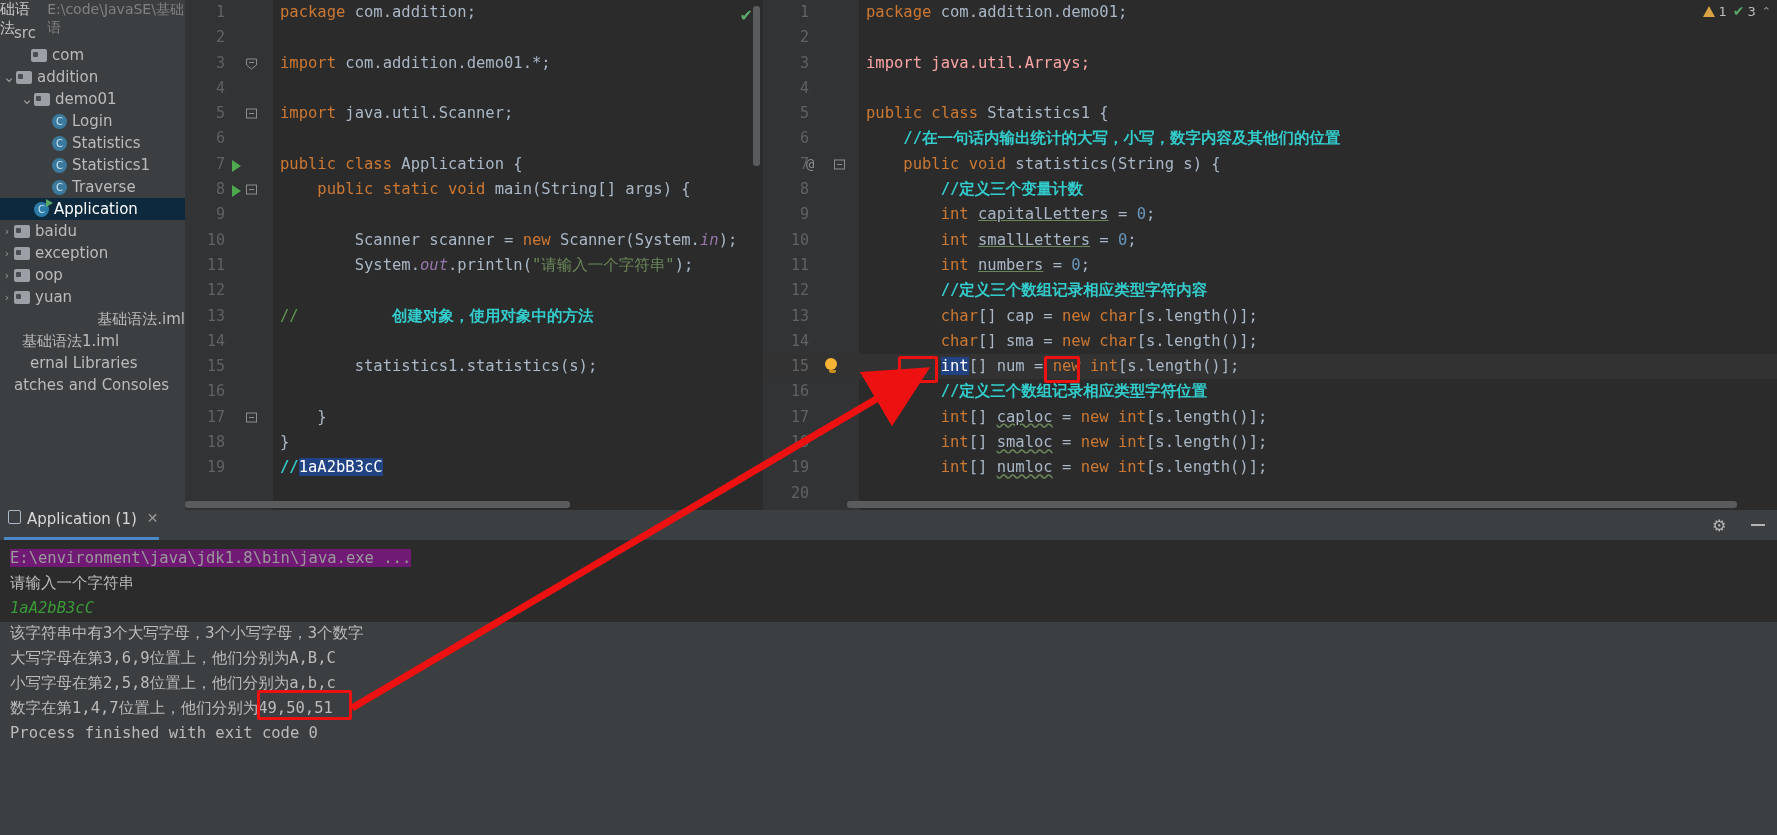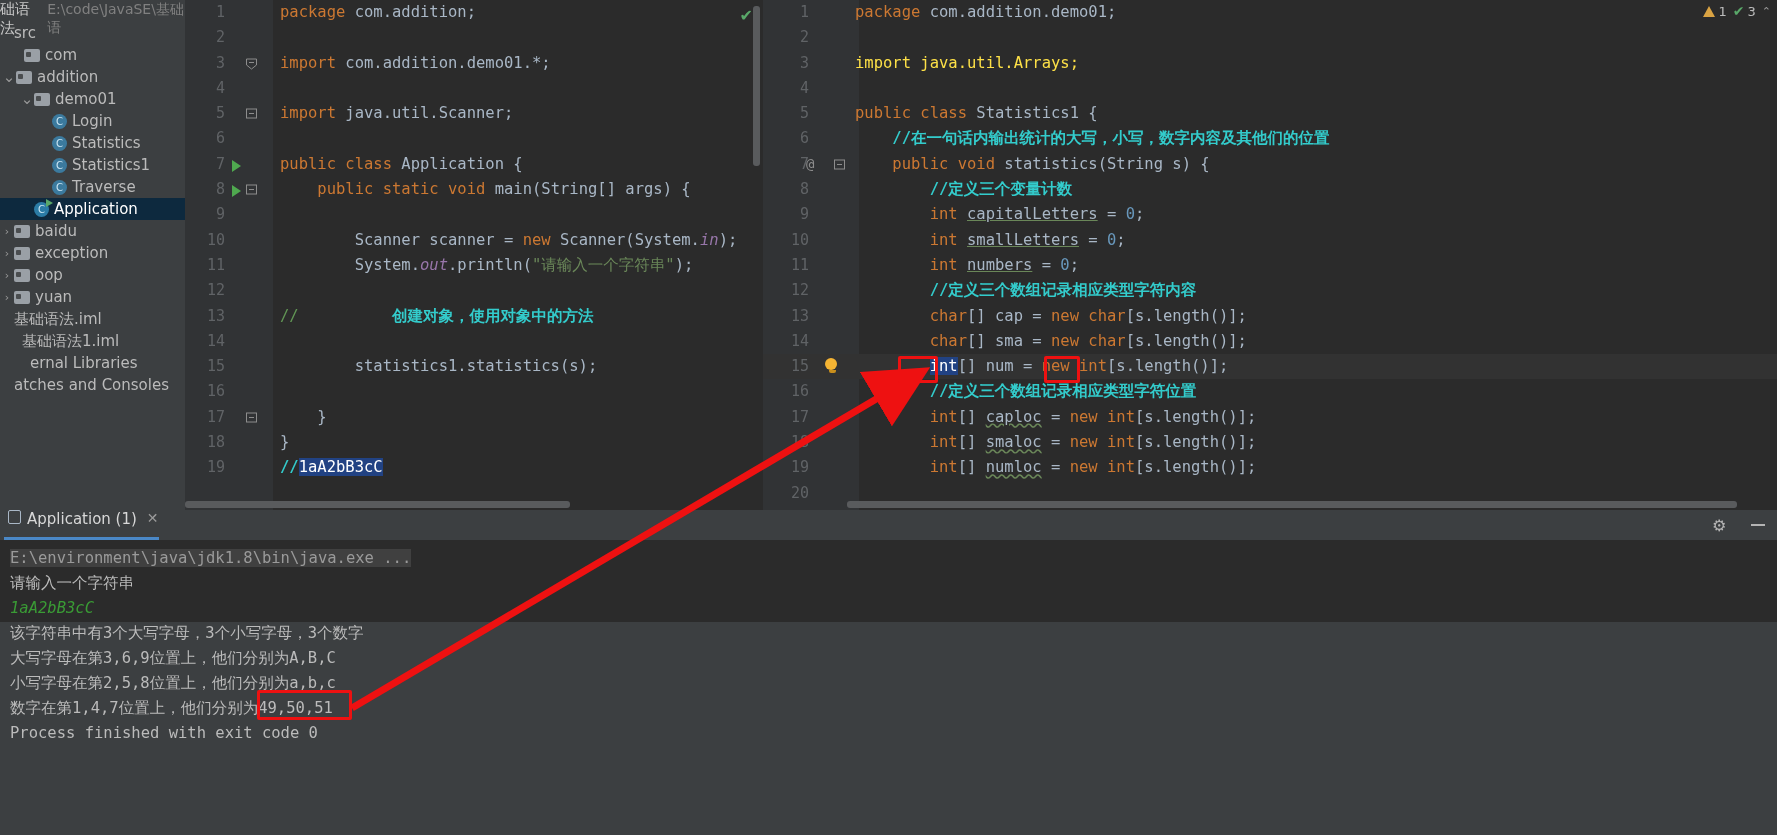--- a/index.html
+++ b/index.html
@@ -101,21 +101,21 @@
   }
   .lnum {
     position: absolute; left: 0; width: 40px; text-align: right;
     color: #606366; font-size: 15px;
     font-family: "DejaVu Sans Mono", monospace;
   }
   .pane.right .lnum { left: 6px; }
   .code {
     position: absolute; left: 95px; white-space: pre;
   }
-  .pane.right .code { left: 92px; }
+  .pane.right .code { left: 103px; }
 
   .fold {
     position: absolute; left: 60px; top: 6px;
     width: 13px; height: 13px;
     color: #8d8d8d;
   }
   .fold svg { display: block; }
   .runmark {
     position: absolute; left: 47px; top: 8px;
     width: 0; height: 0;
@@ -136,21 +136,21 @@
   }
   .bulb .base {
     width: 7px; height: 3px; background: #c98f1c; margin: 0 auto; border-radius: 0 0 2px 2px;
   }
 
   
   .kw   { color: #cc7832; }
   .str  { color: #6a8759; }
   .cmt  { color: #629755; }
   .cmtb { color: #33cccc; font-weight: bold; }
-  .cmtg { color: #fde047; text-align: center; }
+  .cmtg { color: #fca5a5; text-align: center; }
   .num  { color: #6897bb; }
   .id   { color: #a9b7c6; }
   .fld  { color: #9876aa; font-style: italic; }
   .ul   { text-decoration: underline; text-decoration-color: #6a8759; }
   .wavy { text-decoration: underline; text-decoration-style: wavy; text-decoration-color: #6a8759; }
   .sel  { background: #214283; color: #ffffff; }
 
   .checkmark {
     position: absolute; right: 10px; top: 6px;
     color: #59a869; font-size: 16px; font-weight: bold;
@@ -215,21 +215,21 @@
     width: 14px; height: 2px; background: #b4b4b4;
   }
   .console {
     position: absolute; left: 0; top: 30px; right: 0; bottom: 0;
     background: #2b2b2b;
     padding: 6px 0 0 10px;
     font-family: "DejaVu Sans Mono", "Liberation Mono", monospace;
     font-size: 15.5px;
   }
   .cs-line { height: 25px; line-height: 25px; white-space: pre; color: #bbbbbb; }
-  .cs-cmd { color: #9a9a9a; background: #404040; display: inline; }
+  .cs-cmd { color: #9a9a9a; background: #701a75; display: inline; }
   .cs-in  { color: #3a9b35; font-style: italic; }
   .cs-out { color: #bbbbbb; }
 
   
   .redbox { position: absolute; border: 3px solid #ee1111; border-radius: 2px; z-index: 60; }
   .anno-arrow { position: absolute; left: 0; top: 0; width: 1777px; height: 835px; z-index: 55; pointer-events: none; }
 </style>
 </head>
 <body>
 
@@ -238,21 +238,21 @@
   <div class="sidebar">
     <div class="title-row" style="padding-left:0px;">
       <span class="proj-name">础语法</span>
       <span class="proj-path">E:\code\JavaSE\基础语</span>
     </div>
     <div id="tree">
         <div class="tree-row" style="padding-left: 0px;">
           <span class="arrow blank">&nbsp;</span>
           <span class="tree-label">src</span>
         </div>
-        <div class="tree-row" style="padding-left: 10px;">
+        <div class="tree-row" style="padding-left: 17px;">
           <span class="arrow blank">&nbsp;</span>
           <span class="folder-ic"></span>
           <span class="tree-label">com</span>
         </div>
         <div class="tree-row" style="padding-left: 2px;">
           <span class="arrow" style="font-size: 15px; line-height: 8px;">⌄</span>
           <span class="folder-ic"></span>
           <span class="tree-label">addition</span>
         </div>
         <div class="tree-row" style="padding-left: 20px;">
@@ -298,21 +298,21 @@
         <div class="tree-row" style="padding-left: 0px;">
           <span class="arrow">›</span>
           <span class="folder-ic"></span>
           <span class="tree-label">oop</span>
         </div>
         <div class="tree-row" style="padding-left: 0px;">
           <span class="arrow">›</span>
           <span class="folder-ic"></span>
           <span class="tree-label">yuan</span>
         </div>
-        <div class="tree-row" style="padding-left: 0px;">
+        <div class="tree-row" style="padding-left: 0px; justify-content: space-between;">
           <span class="arrow blank">&nbsp;</span>
           <span class="tree-label">基础语法.iml</span>
         </div>
         <div class="tree-row" style="padding-left: 8px;">
           <span class="arrow blank">&nbsp;</span>
           <span class="tree-label">基础语法1.iml</span>
         </div>
         <div class="tree-row" style="padding-left: 16px;">
           <span class="arrow blank">&nbsp;</span>
           <span class="tree-label">ernal Libraries</span>

